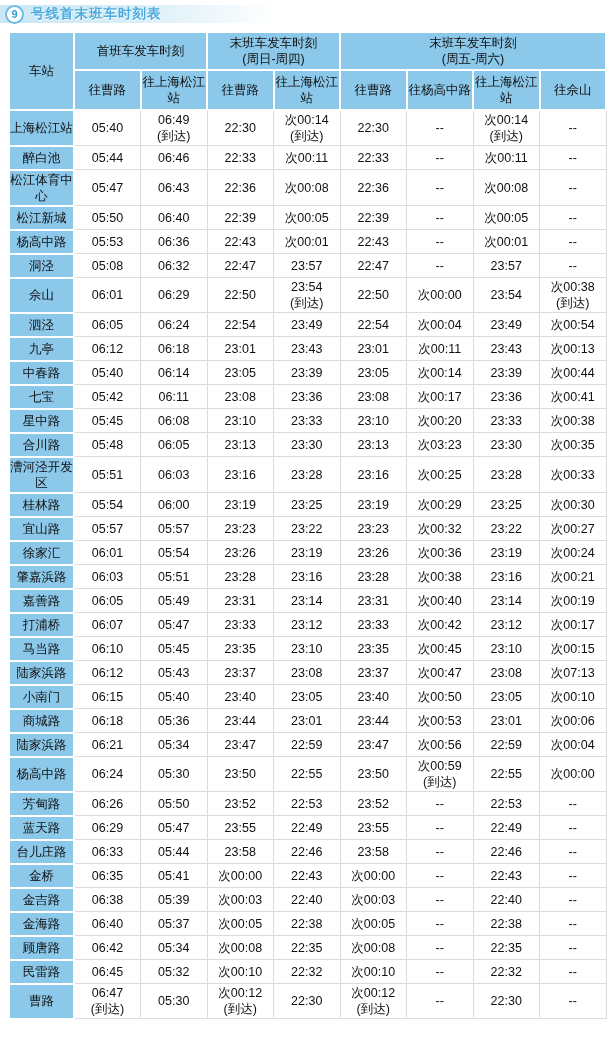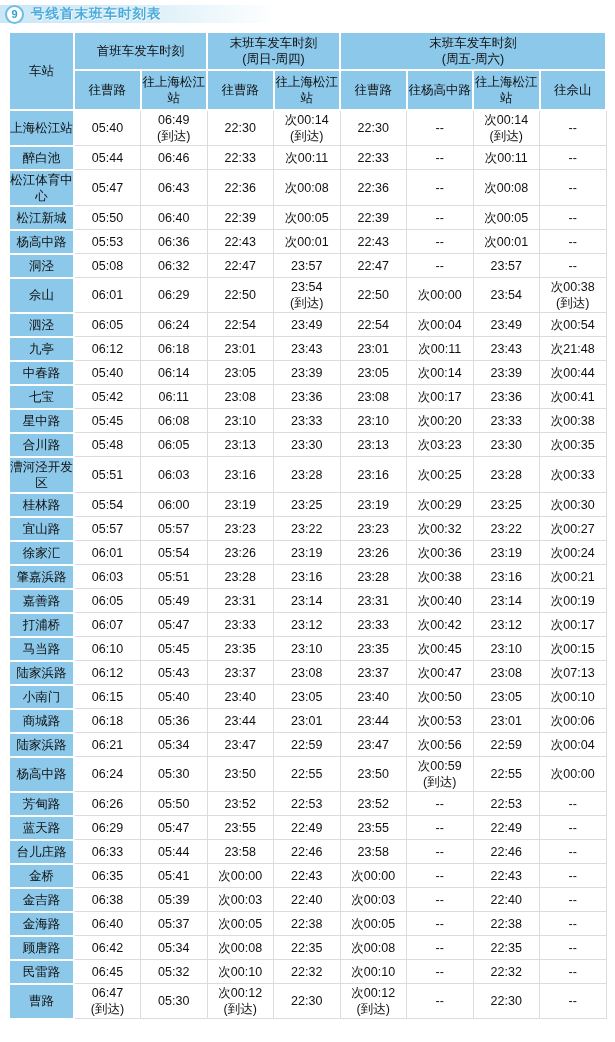--- a/index.html
+++ b/index.html
@@ -215,21 +215,21 @@
 
   <tr class="row">
     <th class="station">九亭</th>
     <td class="time">06:12</td>
     <td class="time">06:18</td>
     <td class="time">23:01</td>
     <td class="time">23:43</td>
     <td class="time">23:01</td>
     <td class="time">次00:11</td>
     <td class="time">23:43</td>
-    <td class="time">次21:48</td>
+    <td class="time">次00:13</td>
   </tr>
 
   <tr class="row">
     <th class="station">中春路</th>
     <td class="time">05:40</td>
     <td class="time">06:14</td>
     <td class="time">23:05</td>
     <td class="time">23:39</td>
     <td class="time">23:05</td>
     <td class="time">次00:14</td>

